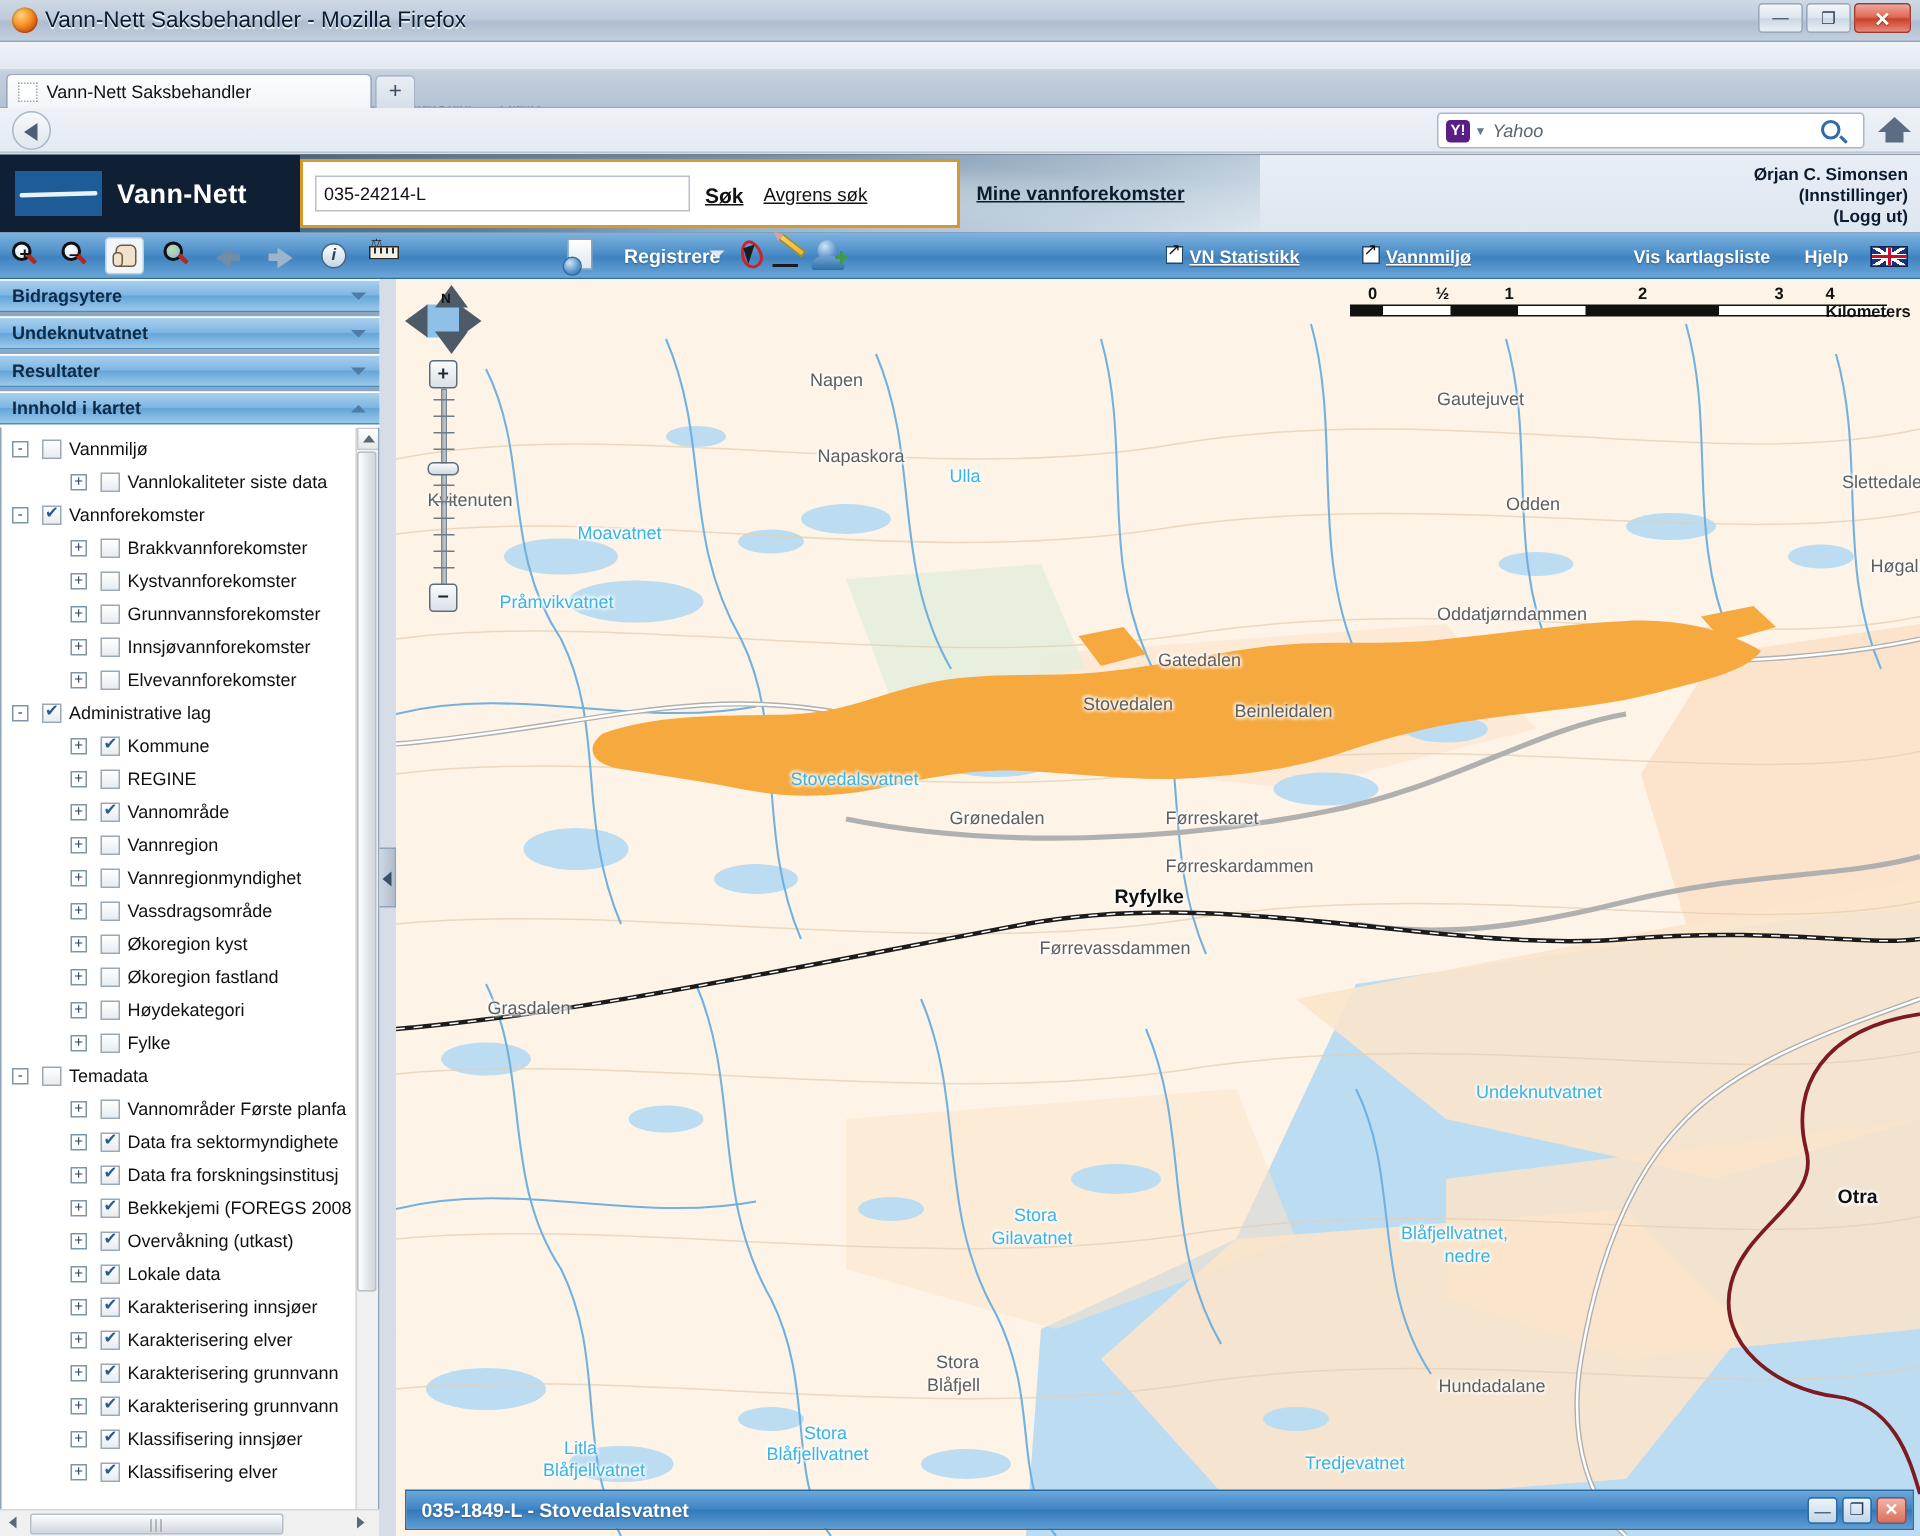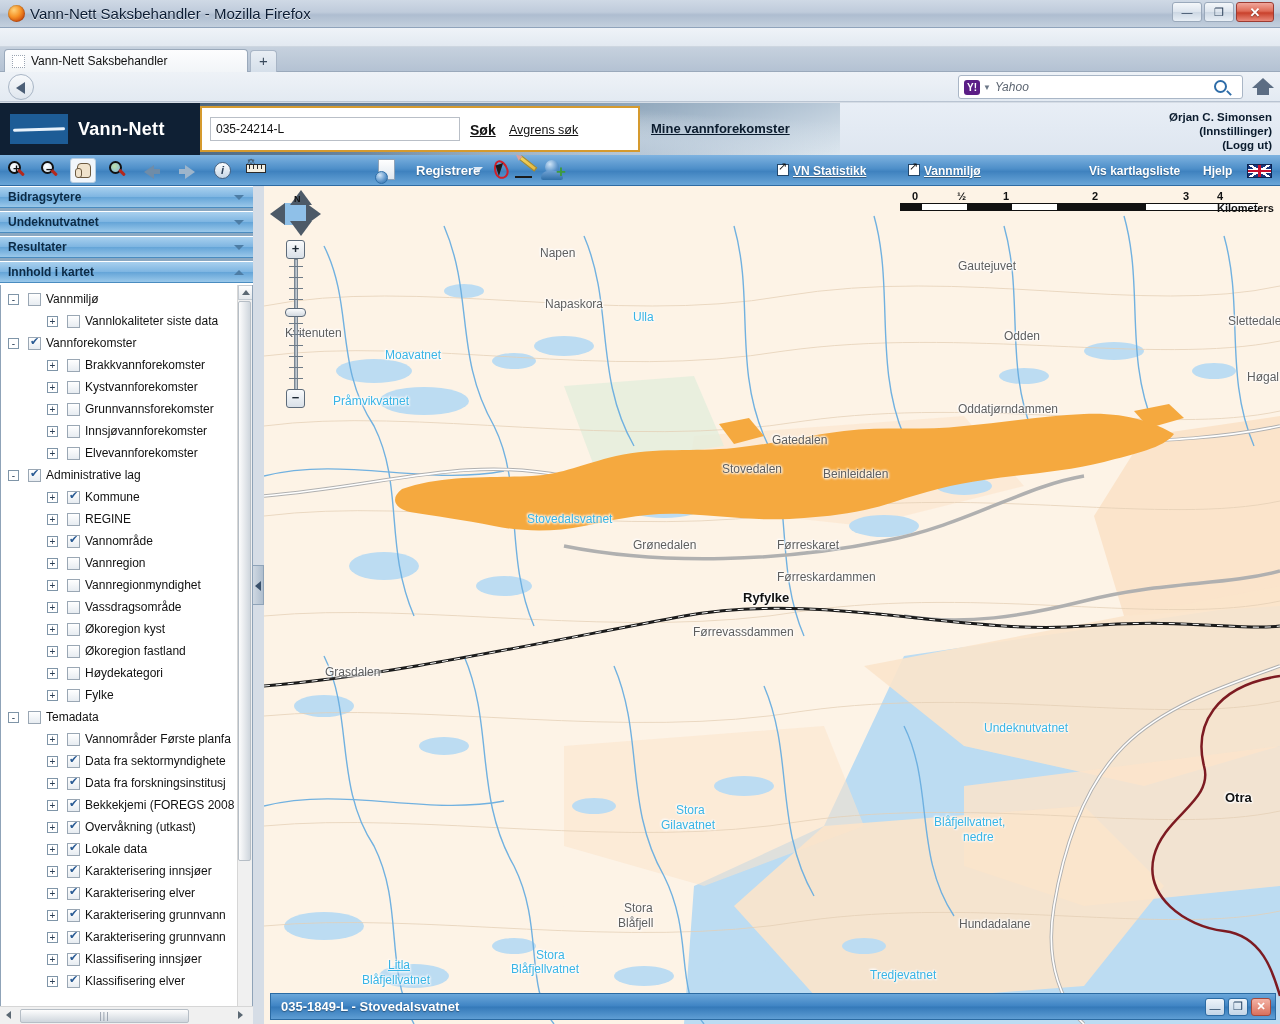--- a/index.html
+++ b/index.html
@@ -996,21 +996,21 @@
       <div class="mlbl land" style="left: 61px; top: 479px;">Grasdalen</div>
       <div class="mlbl water" style="left: 720px; top: 535px;">Undeknutvatnet</div>
       <div class="mlbl place" style="left: 961px; top: 604px;">Otra</div>
       <div class="mlbl water" style="left: 412px; top: 617px;">Stora</div>
       <div class="mlbl water" style="left: 397px; top: 632px;">Gilavatnet</div>
       <div class="mlbl water" style="left: 670px; top: 629px;">Blåfjellvatnet,</div>
       <div class="mlbl water" style="left: 699px; top: 644px;">nedre</div>
       <div class="mlbl land" style="left: 360px; top: 715px;">Stora</div>
       <div class="mlbl land" style="left: 354px; top: 730px;">Blåfjell</div>
       <div class="mlbl land" style="left: 695px; top: 731px;">Hundadalane</div>
-      <div class="mlbl water" style="left: 124px; top: 772px; text-decoration: underline;">Litla</div>
+      <div class="mlbl water" style="left: 112px; top: 772px;">Litla</div>
       <div class="mlbl water" style="left: 98px; top: 787px;">Blåfjellvatnet</div>
       <div class="mlbl water" style="left: 272px; top: 762px;">Stora</div>
       <div class="mlbl water" style="left: 247px; top: 776px;">Blåfjellvatnet</div>
       <div class="mlbl water" style="left: 606px; top: 782px;">Tredjevatnet</div>
       <div class="mlbl water" style="left: 263px; top: 326px;">Stovedalsvatnet</div>
     </div>
 
   <div id="navctl">
     <div id="pa-center"></div>
     <div id="pa-up-b"></div>

